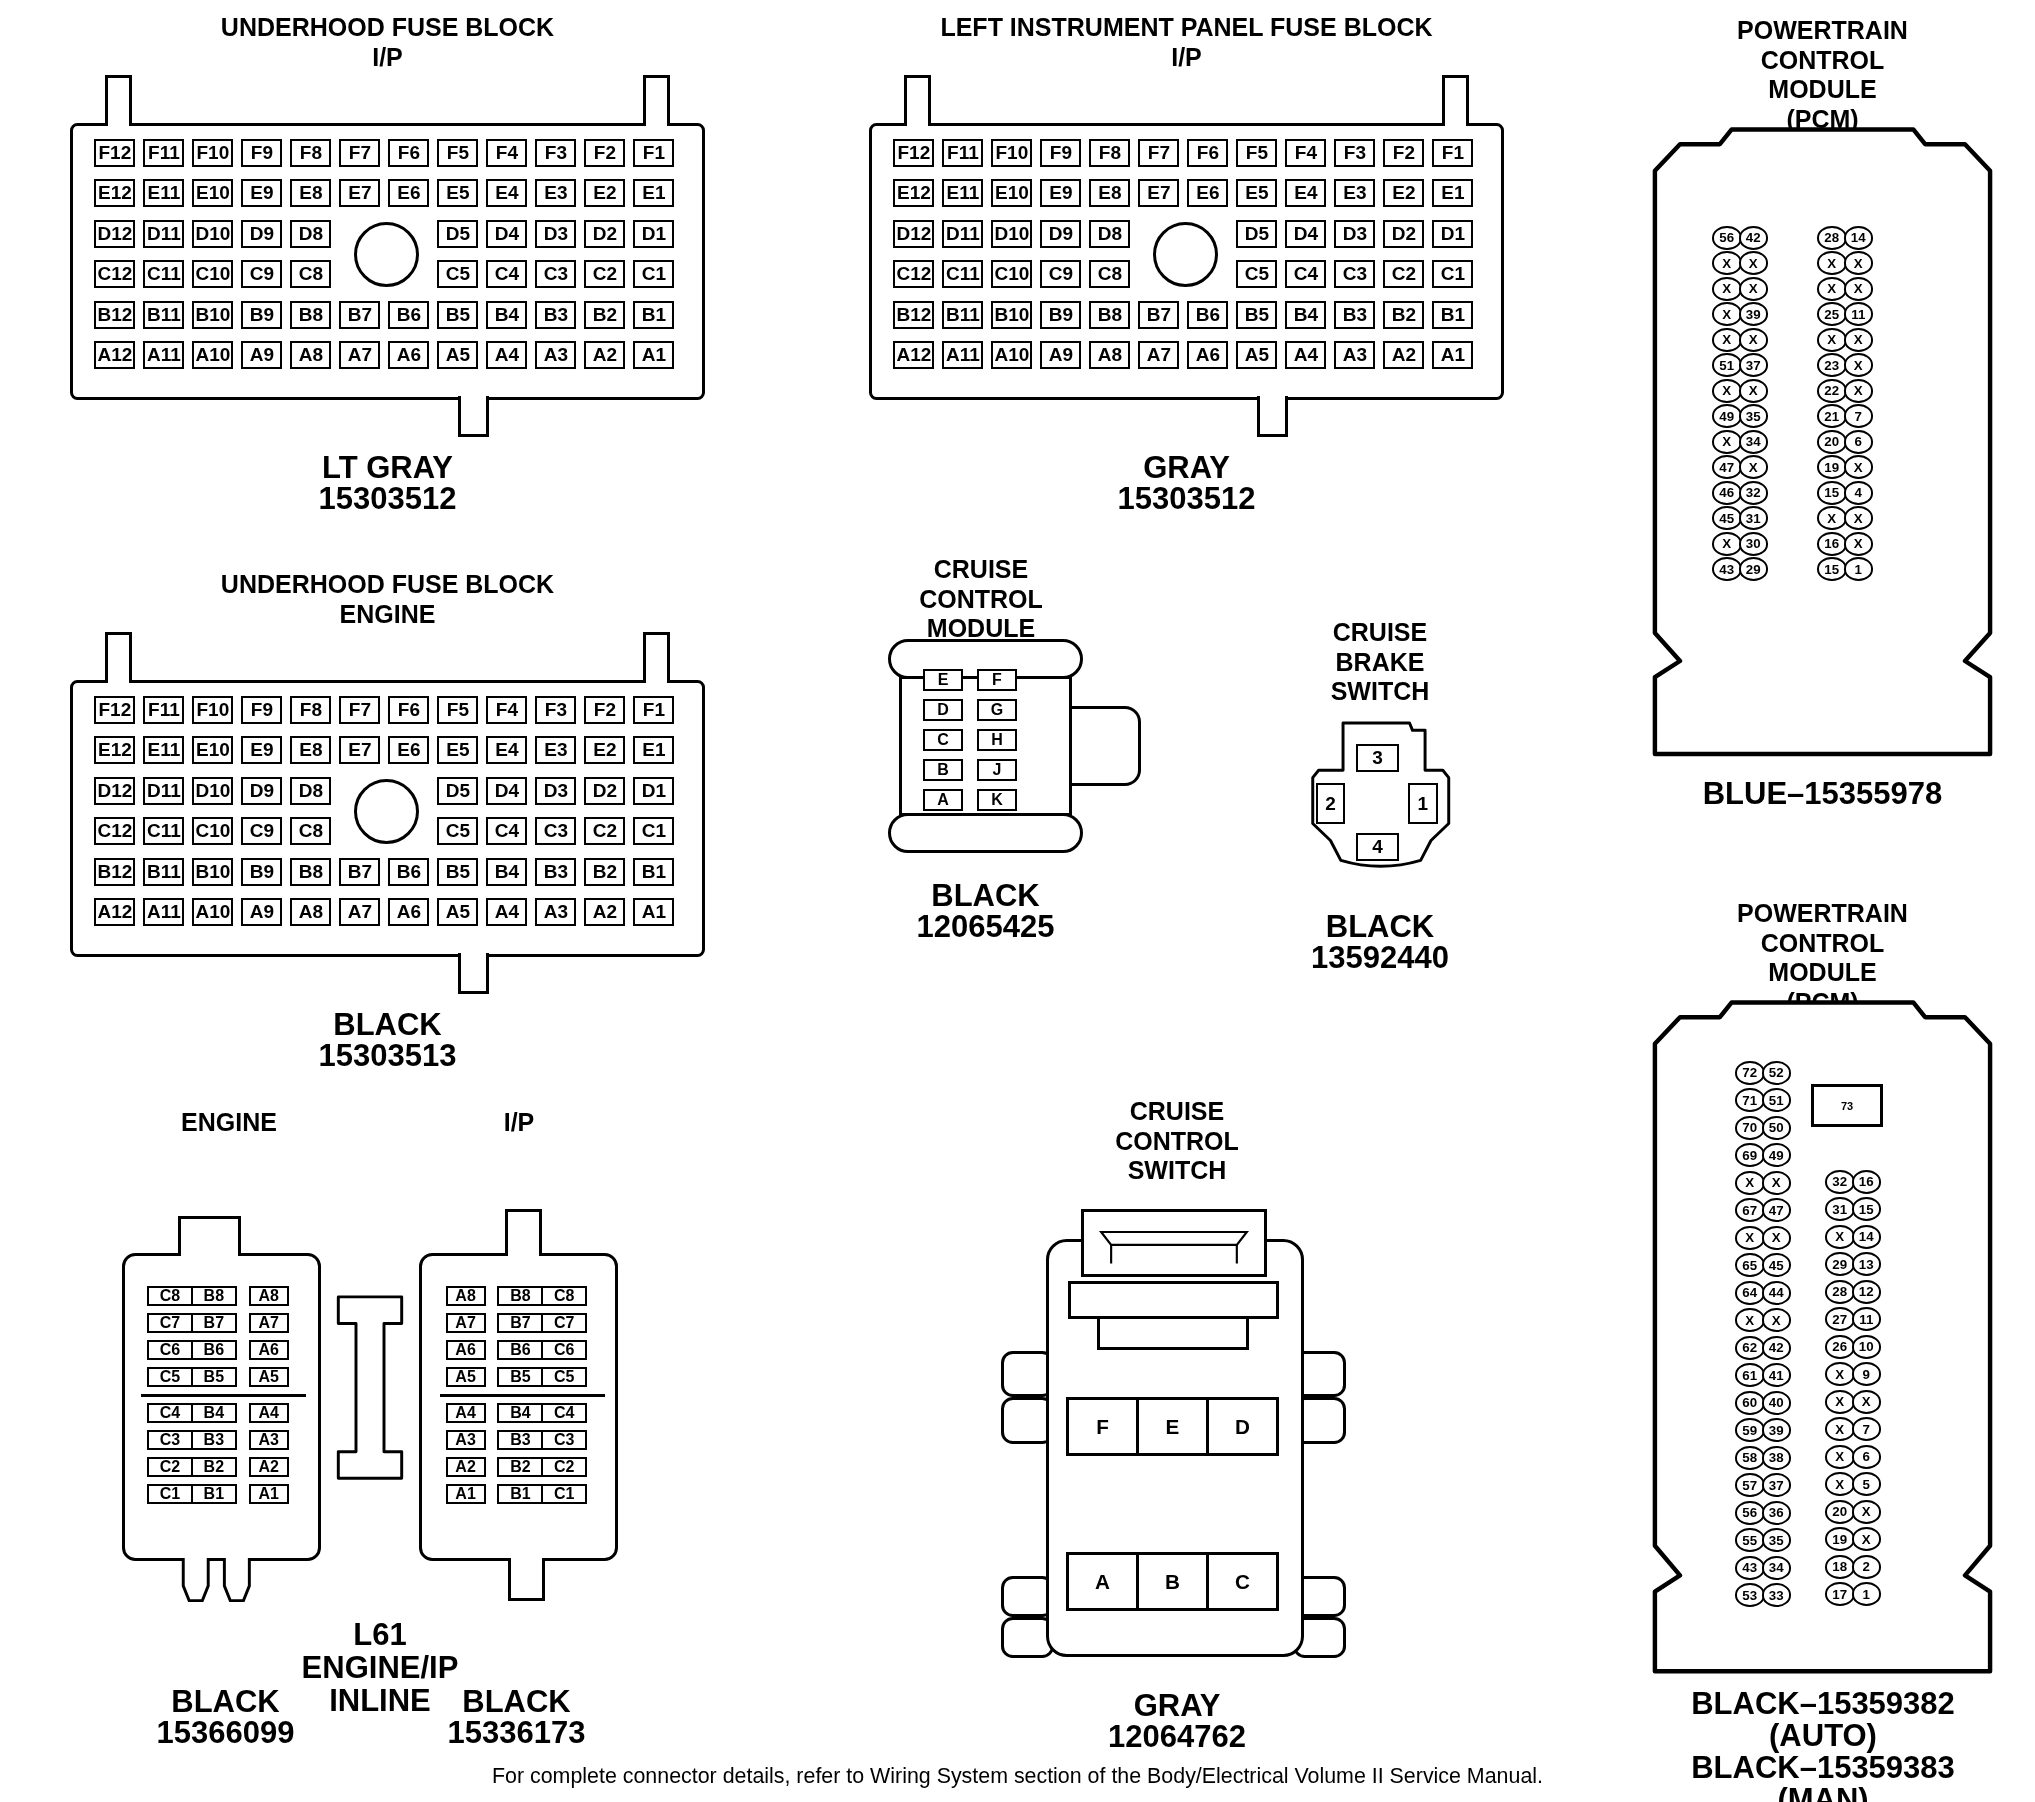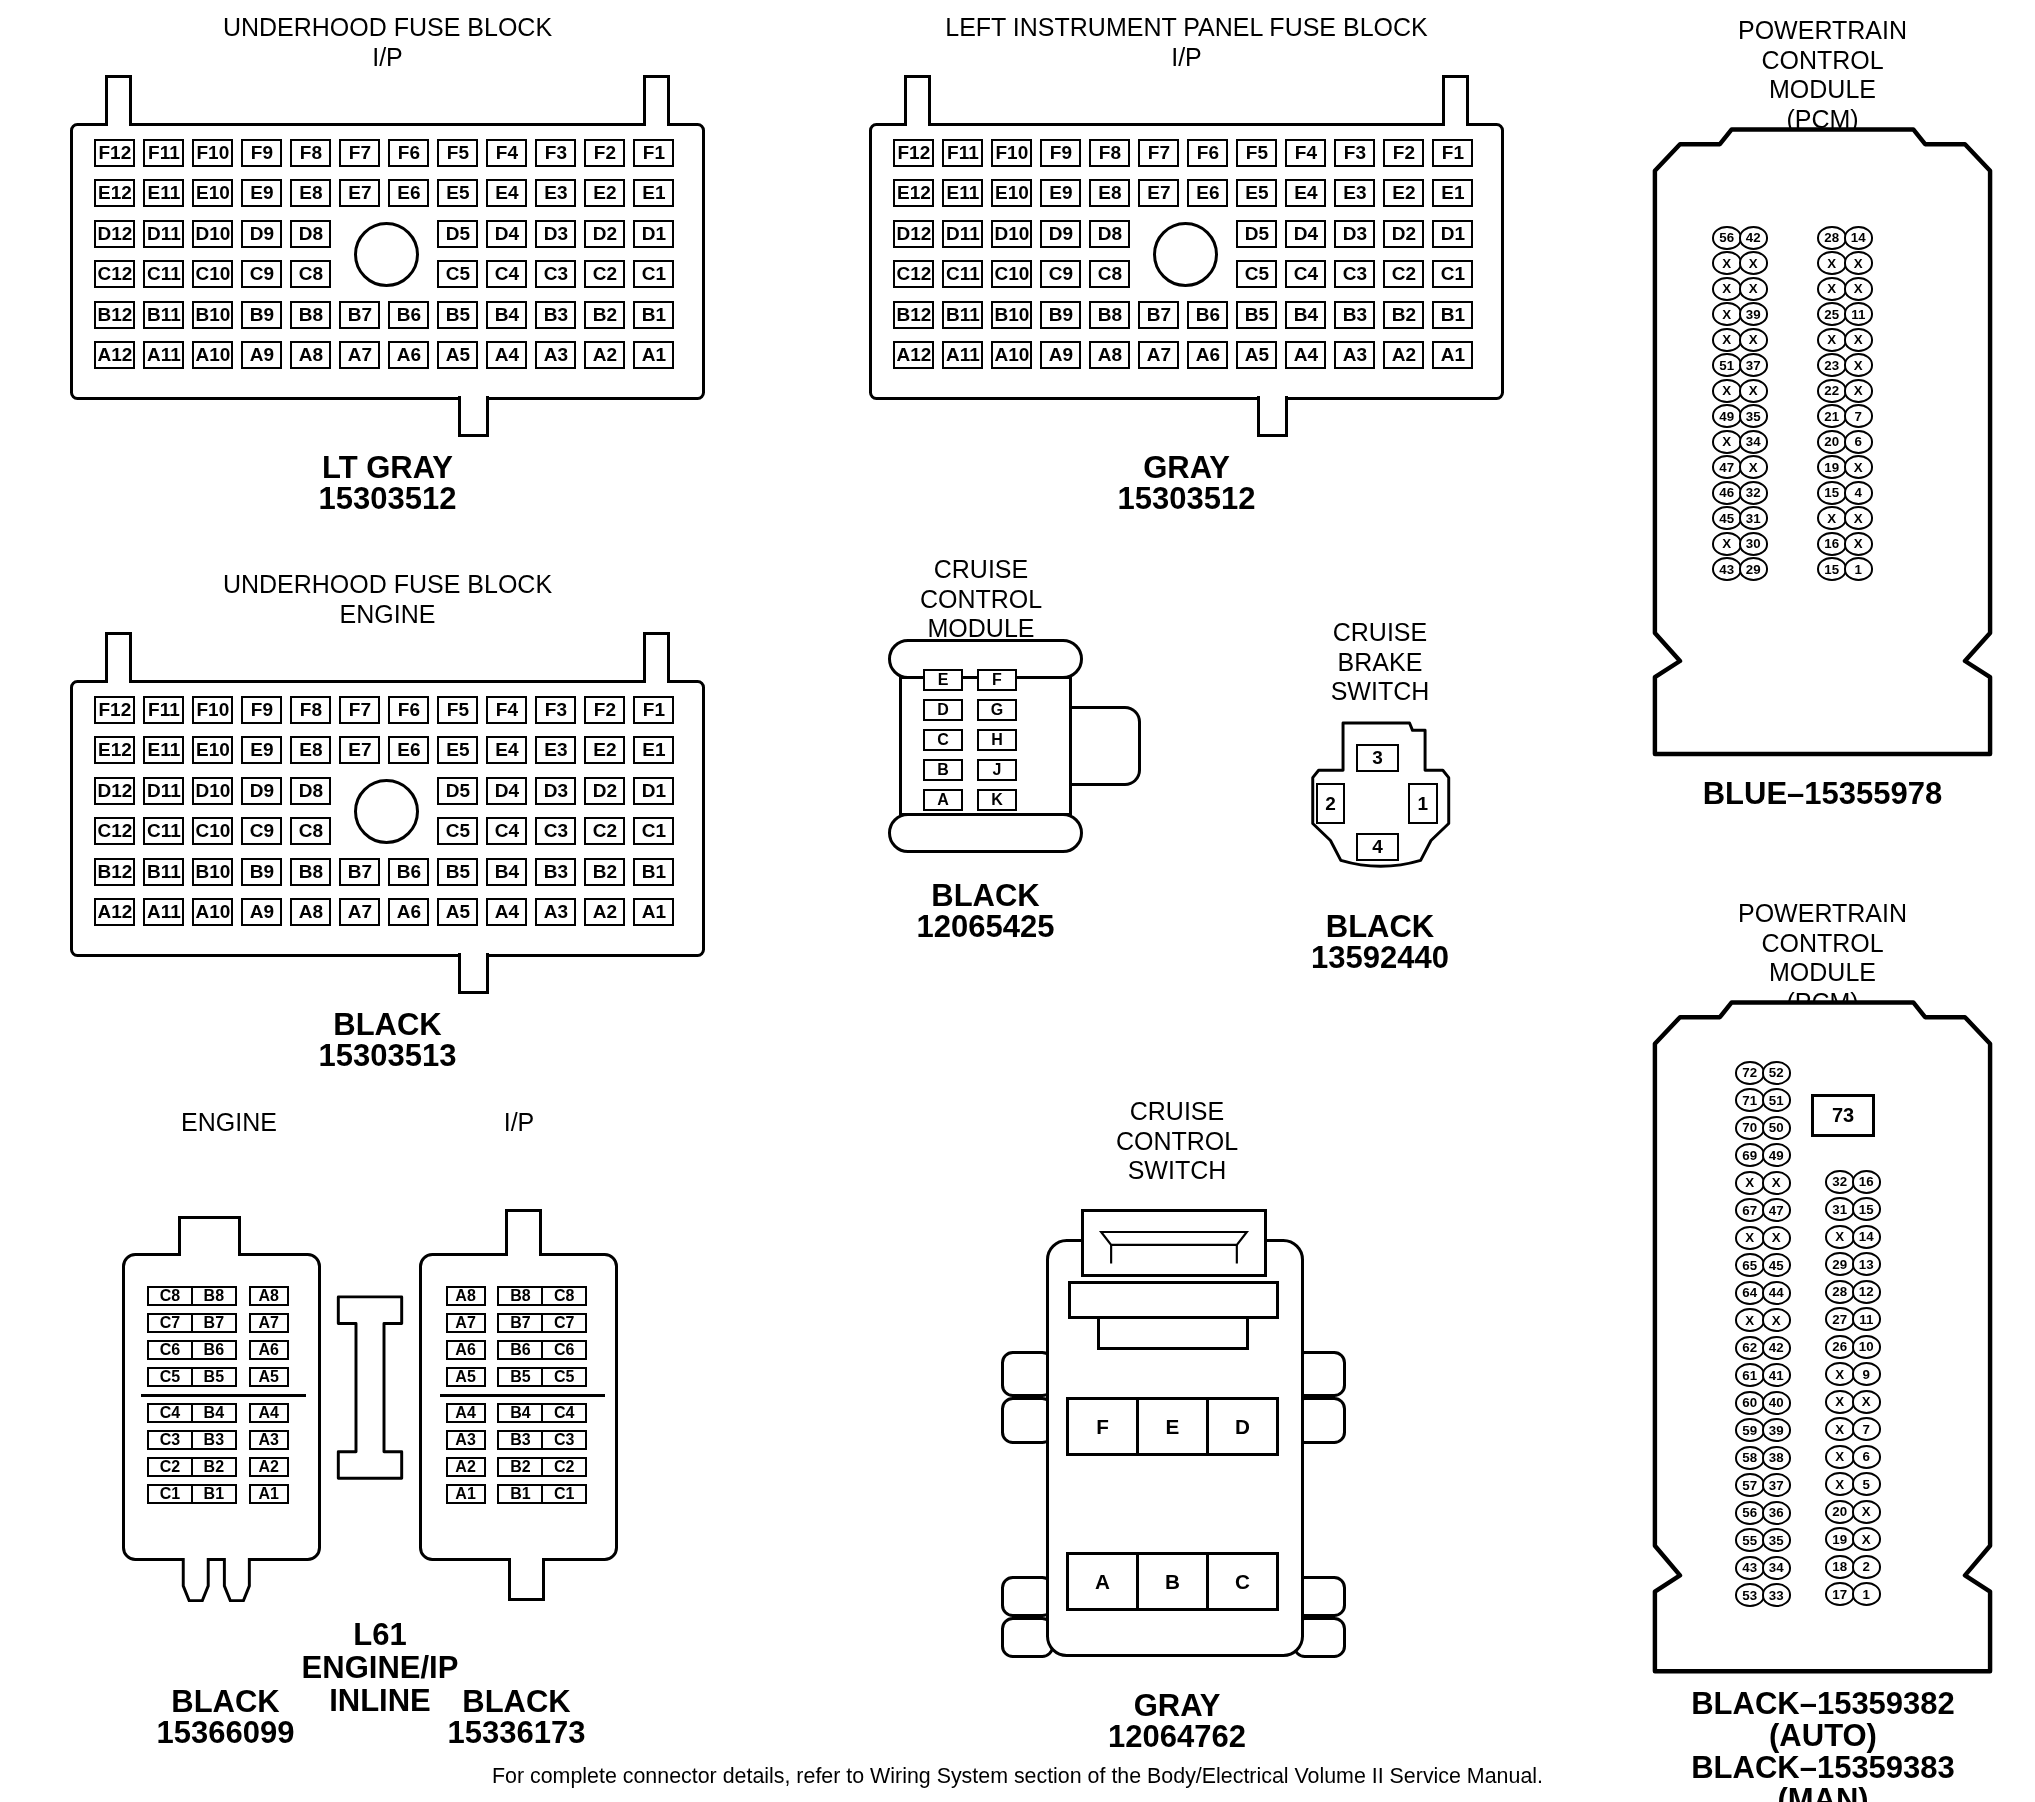--- a/index.html
+++ b/index.html
@@ -1,20 +1,20 @@
 <!DOCTYPE html>
 <html style="font-size:11.8px"><head>
 <meta charset="utf-8">
 <style>
   * { box-sizing: border-box; margin: 0; padding: 0; }
   html,body { background:#fff; }
   body { font-family: "Liberation Sans", sans-serif; color:#000; }
   .page { position:relative; width:2035px; height:1803px; background:#fff; overflow:hidden; }
   .abs { position:absolute; }
-  .ttl { text-align:center; font-weight:400; font-size:25px; line-height:29.5px; }
+  .ttl { text-align:center; font-weight:700; font-size:25px; line-height:29.5px; }
   .lbl { text-align:center; font-weight:700; font-size:31px; line-height:31px; }
 
   
   .fb-sec { position:absolute; width:635px; }
   .fb-connector { position:relative; height:365px; margin-top:3px; }
   .fb-tab { position:absolute; top:0; height:51px; width:26.6px; border:3px solid #000; border-bottom:none; background:#fff; z-index:2; }
   .fb-tab-l { left:35px; } .fb-tab-r { right:35px; }
   .fb-body { position:absolute; top:48px; left:0; width:635px; height:277px; border:3px solid #000; border-radius:7.4px; background:#fff; z-index:1; }
   .fb-grid { position:absolute; left:21.4px; top:12.5px; }
   .fb-row { display:flex; gap:8px; margin-bottom:12.5px; }
@@ -26,21 +26,21 @@
 
   
   .pcm-wrap { position:absolute; }
   .pcm-shell { position:absolute; inset:0; }
   .pcm-col { position:absolute; display:flex; flex-direction:column; }
   .pcm-pair { display:flex; align-items:center; }
   .col-blue .pcm-pair { height:25.5px; }
   .col-black .pcm-pair { height:27.5px; }
   .pcm-circle { width:29.5px; height:23.6px; border:2.2px solid #000; border-radius:50%; display:flex; align-items:center; justify-content:center; font-size:13.3px; font-weight:700; background:#fff; flex:none; }
   .pcm-circle + .pcm-circle { margin-left:-3px; }
-  .pin-box73 { position:absolute; left:162px; top:96px; width:64px; height:43px; border:3px solid #000; display:flex; align-items:center; justify-content:center; font-size:20px; font-weight:700; background:#fff; }
+  .pin-box73 { position:absolute; left:162px; top:86px; width:72px; height:43px; border:3px solid #000; display:flex; align-items:center; justify-content:center; font-size:11px; font-weight:700; background:#fff; }
 
   
   .ccm-wrap { position:absolute; left:886px; top:636px; width:258px; height:221px; }
   .ccm-topbar { position:absolute; left:2.2px; top:3px; width:195px; height:40px; border:3px solid #000; border-radius:20px; background:#fff; z-index:3; }
   .ccm-botbar { position:absolute; left:2.2px; top:177px; width:195px; height:40px; border:3px solid #000; border-radius:20px; background:#fff; z-index:3; }
   .ccm-tab { position:absolute; left:184px; top:70px; width:71px; height:80px; border:3px solid #000; border-left:none; border-radius:0 16px 16px 0; background:#fff; z-index:2; }
   .ccm-body { position:absolute; left:13.3px; top:40px; width:173px; height:140px; border:3px solid #000; background:#fff; z-index:2; }
   .ccm-col { position:absolute; display:flex; flex-direction:column; gap:8px; z-index:4; }
   .ccm-pin { width:40px; height:22px; border:2.2px solid #000; display:flex; align-items:center; justify-content:center; font-size:16px; font-weight:700; background:#fff; }
 

